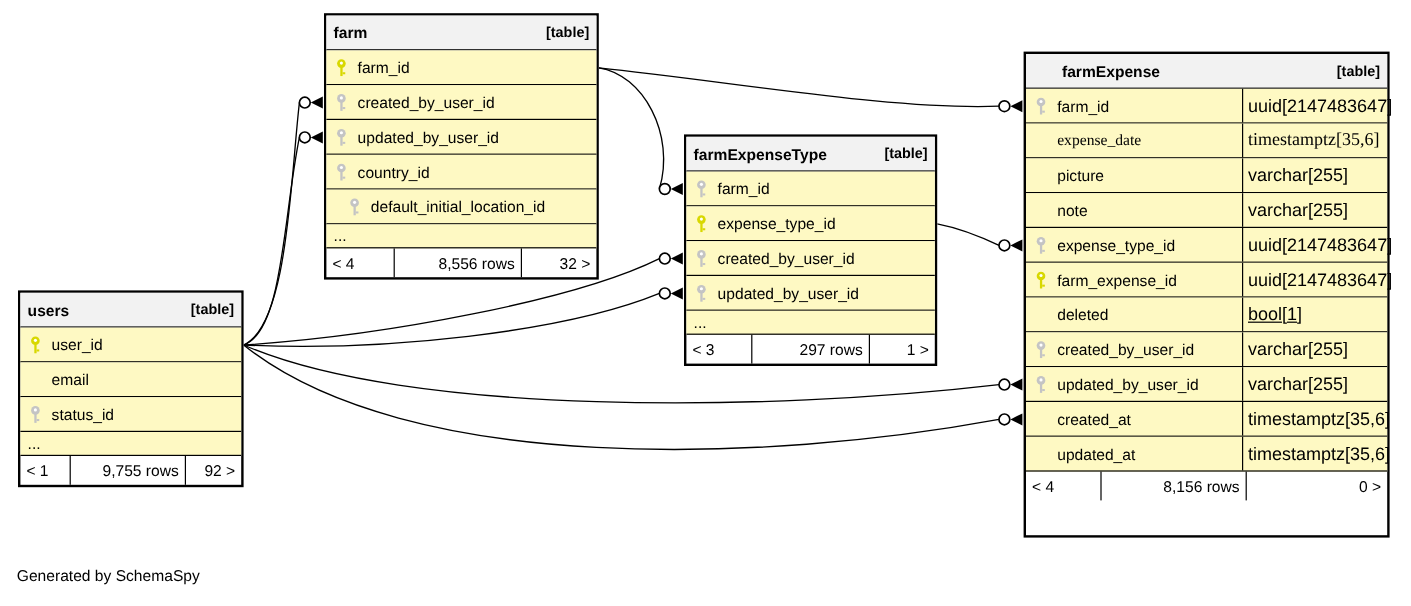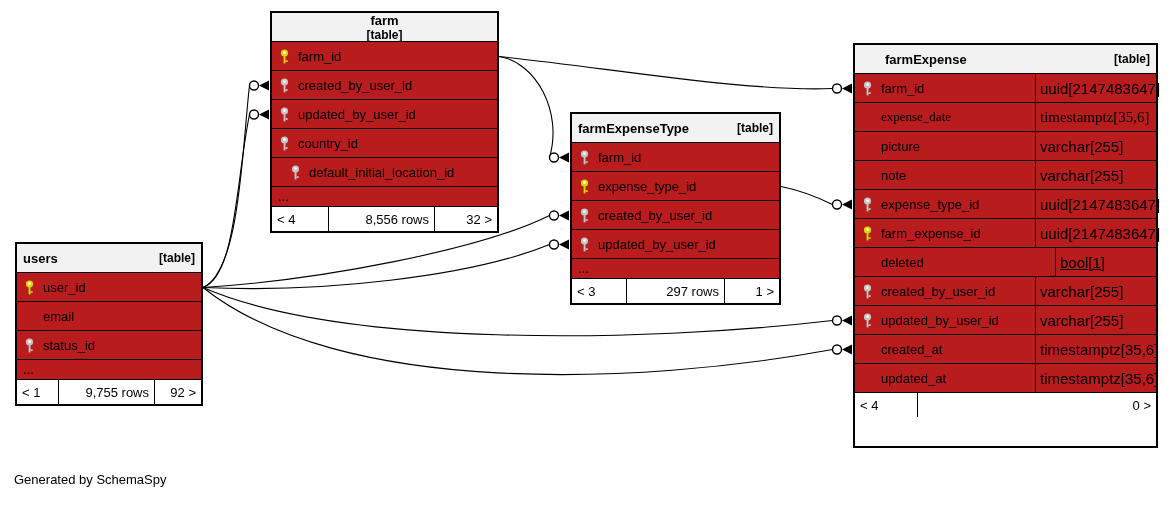--- a/index.html
+++ b/index.html
@@ -13,21 +13,21 @@
   }
   .hdr{
     display:flex;justify-content:space-between;align-items:center;
     background:#f2f2f2;border-bottom:1px solid #000;box-sizing:border-box;
     padding:0 6px;font-size:13px;
   }
   .tname{font-weight:bold;}
   .badge{font-size:12px;font-weight:bold;}
   .row{
     display:flex;align-items:stretch;border-bottom:1px solid #000;box-sizing:border-box;
-    font-size:13px;background:#b91c1c;
+    font-size:13px;background:#fef9c3;
   }
   .row:last-of-type{}
   .namecell{display:flex;align-items:center;padding-left:7px;flex:1;box-sizing:border-box;}
   .namecell.ellipsis{padding-left:6px;}
   .keyslot{width:19px;display:flex;align-items:center;flex:0 0 19px;}
   .typecell{
     border-left:1px solid #000;box-sizing:border-box;display:flex;align-items:center;
     padding-left:4px;font-size:15px;flex:0 0 auto;
   }
   .ftr{display:flex;align-items:stretch;font-size:13px;box-sizing:border-box;}
@@ -67,21 +67,21 @@
       <path d="M 569 152.5 L 559 157.5 L 569 162.5 Z" fill="#000000"></path>
       <path d="M 499 56.5 C 610 68, 745 92, 832.5 88.5" fill="none" stroke="#000000" stroke-width="1.1"></path>
       <circle cx="837" cy="88.5" r="4.5" fill="#fff" stroke="#000000" stroke-width="1.4"></circle>
       <path d="M 852 83.5 L 842 88.5 L 852 93.5 Z" fill="#000000"></path>
       <path d="M 781 186.5 C 799 190, 817 197, 832.5 204.5" fill="none" stroke="#000000" stroke-width="1.1"></path>
       <circle cx="837" cy="204.5" r="4.5" fill="#fff" stroke="#000000" stroke-width="1.4"></circle>
       <path d="M 852 199.5 L 842 204.5 L 852 209.5 Z" fill="#000000"></path>
     </svg>
 
   <div class="db-table" style="left: 270px; top: 11px; width: 229px; height: 222px;">
-      <div class="hdr" style="height: 29px; flex-direction: column;">
+      <div class="hdr" style="height: 29px;">
         <span class="tname">farm</span>
         <span class="badge">[table]</span>
       </div>
       <div class="row" style="height: 29px;">
         <div class="namecell">
           <span class="keyslot">
             <svg width="11" height="15" viewBox="0 0 11 15">
               <circle cx="5.5" cy="4" r="3.6" fill="#d8d800"></circle>
               <circle cx="5.5" cy="3.6" r="1.3" fill="#fff"></circle>
               <rect x="4.6" y="7" width="1.9" height="7.4" fill="#d8d800"></rect>
@@ -336,21 +336,21 @@
           </span>
           <span>farm_expense_id</span>
         </div>
         <div class="typecell" style="width: 121px;">uuid[2147483647]</div>
       </div>
       <div class="row" style="height: 29px;">
         <div class="namecell">
           <span class="keyslot"></span>
           <span>deleted</span>
         </div>
-        <div class="typecell" style="width: 101px; text-decoration: underline;">bool[1]</div>
+        <div class="typecell" style="width: 121px; text-decoration: underline;">bool[1]</div>
       </div>
       <div class="row" style="height: 29px;">
         <div class="namecell">
           <span class="keyslot">
             <svg width="11" height="15" viewBox="0 0 11 15">
               <circle cx="5.5" cy="4" r="3.6" fill="#c4c4c4"></circle>
               <circle cx="5.5" cy="3.6" r="1.3" fill="#fff"></circle>
               <rect x="4.6" y="7" width="1.9" height="7.4" fill="#c4c4c4"></rect>
               <rect x="6.5" y="11.2" width="2.2" height="1.7" fill="#c4c4c4"></rect>
             </svg>
@@ -382,18 +382,19 @@
       </div>
       <div class="row" style="height: 29px;">
         <div class="namecell">
           <span class="keyslot"></span>
           <span>updated_at</span>
         </div>
         <div class="typecell" style="width: 121px;">timestamptz[35,6]</div>
       </div>
       <div class="ftr" style="height: 24px;">
         <div class="fcell first" style="width: 63px;">&lt; 4</div>
+        <div class="fcell " style="width: 121px;">8,156 rows</div>
         <div class="fcell last">0 &gt;</div>
       </div>
     </div>
 
   <div id="credit">Generated by SchemaSpy</div>
 </div>
 
 </body></html>

